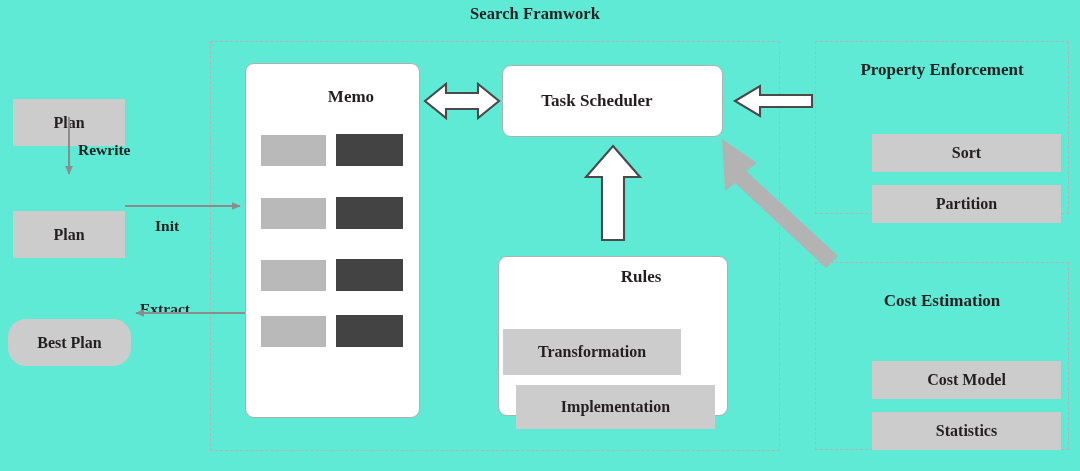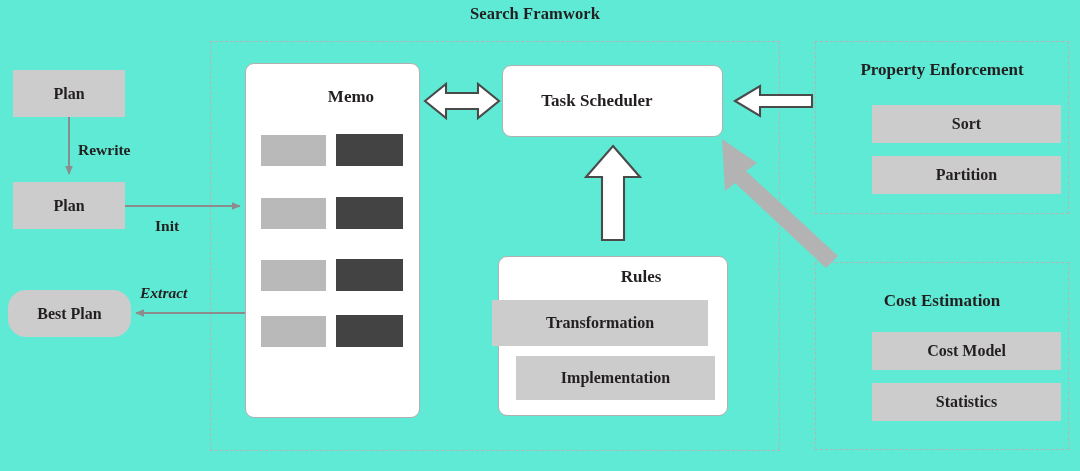--- a/index.html
+++ b/index.html
@@ -32,20 +32,21 @@
   .box-title  { font-size: 17px; }
   .chip-text  { font-size: 16px; }
   .edge-label { font-size: 15.5px; }
 
   
   .gray-node {
     background: #cccccc;
     display: flex;
     align-items: center;
     justify-content: center;
+    margin-top: 29px;
   }
 
   
   .panel {
     background: #ffffff;
     border: 1.6px solid #b0b0b0;
     border-radius: 9px;
   }
 
   
@@ -92,30 +93,30 @@
   <div class="abs memo-cell-dark" style="left:336px; top:259px; width:67px; height:32px;"></div>
 
   <div class="abs memo-cell-light" style="left:261px; top:316px; width:65px; height:31px;"></div>
   <div class="abs memo-cell-dark" style="left:336px; top:315px; width:67px; height:32px;"></div>
 
   <div class="abs panel" style="left:502px; top:65px; width:221px; height:72px;"></div>
   <div class="abs label box-title" style="left:502px; top:92px; width:190px;">Task Scheduler</div>
 
   <div class="abs panel" style="left:498px; top:256px; width:230px; height:160px;"></div>
   <div class="abs label box-title" style="left:498px; top:268px; width:192px;margin-left:47px;">Rules</div>
-  <div class="abs gray-node label chip-text" style="left:492px; top:300px; width:216px; height:46px;">Transformation</div>
+  <div class="abs gray-node label chip-text" style="left:503px; top:300px; width:178px; height:46px;">Transformation</div>
   <div class="abs gray-node label chip-text" style="left:516px; top:356px; width:199px; height:44px;">Implementation</div>
 
   <div class="abs gray-node label chip-text" style="left:13px; top:70px; width:112px; height:47px;">Plan</div>
   <div class="abs gray-node label chip-text" style="left:13px; top:182px; width:112px; height:47px;">Plan</div>
   <div class="abs gray-node label chip-text" style="left:8px; top:290px; width:123px; height:47px;border-radius:18px;">Best Plan</div>
 
   <div class="abs label edge-label" style="left:78px; top:142px; width:110px; text-align:left;">Rewrite</div>
   <div class="abs label edge-label" style="left:155px; top:178px; width:80px; text-align:left;margin-top:40px;">Init</div>
-  <div class="abs label edge-label" style="left:140px; top:285px; width:110px; text-align:left;font-style:italic;">Extract</div>
+  <div class="abs label edge-label" style="left:140px; top:301px; width:110px; text-align:left;">Extract</div>
 
   <svg class="abs" style="left:0; top:0;" width="1080" height="471">
     <defs>
       <marker id="thinArrow" markerWidth="9" markerHeight="9" refX="8.2" refY="4.5" orient="auto" markerUnits="userSpaceOnUse">
         <path d="M0,0.6 L9,4.5 L0,8.4 Z" fill="#8c8c8c"></path>
       </marker>
     </defs>
 
     <g>
       <line x1="69" y1="117" x2="69" y2="174" stroke="#8c8c8c" stroke-width="2" marker-end="url(#thinArrow)"></line>

